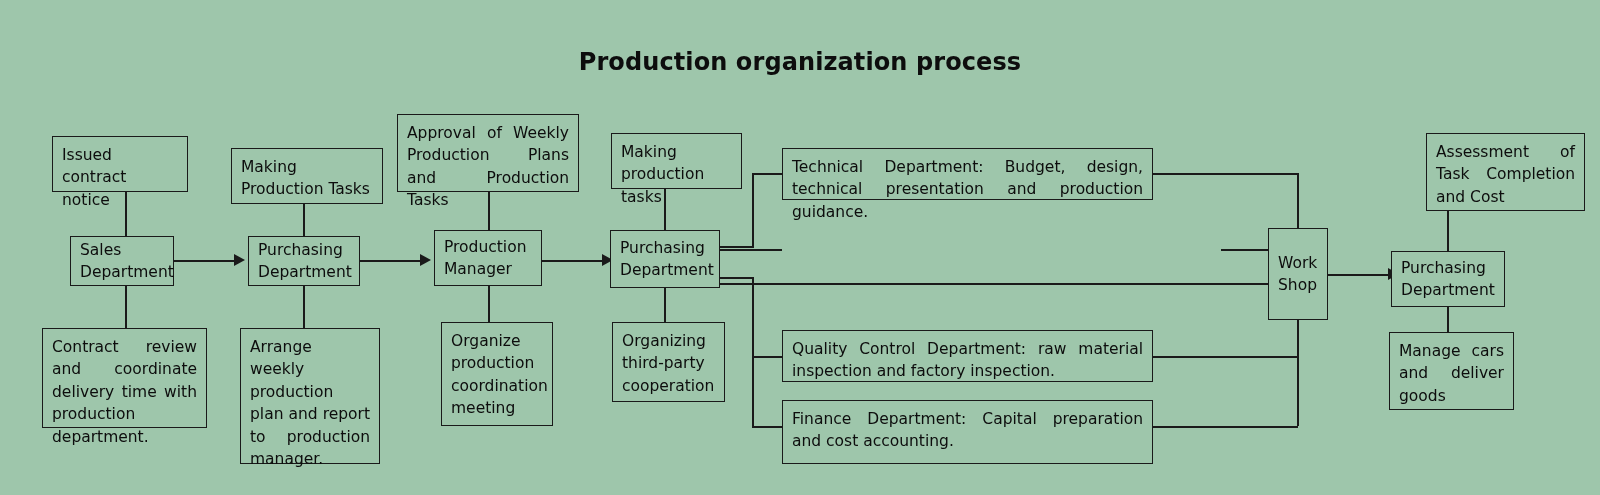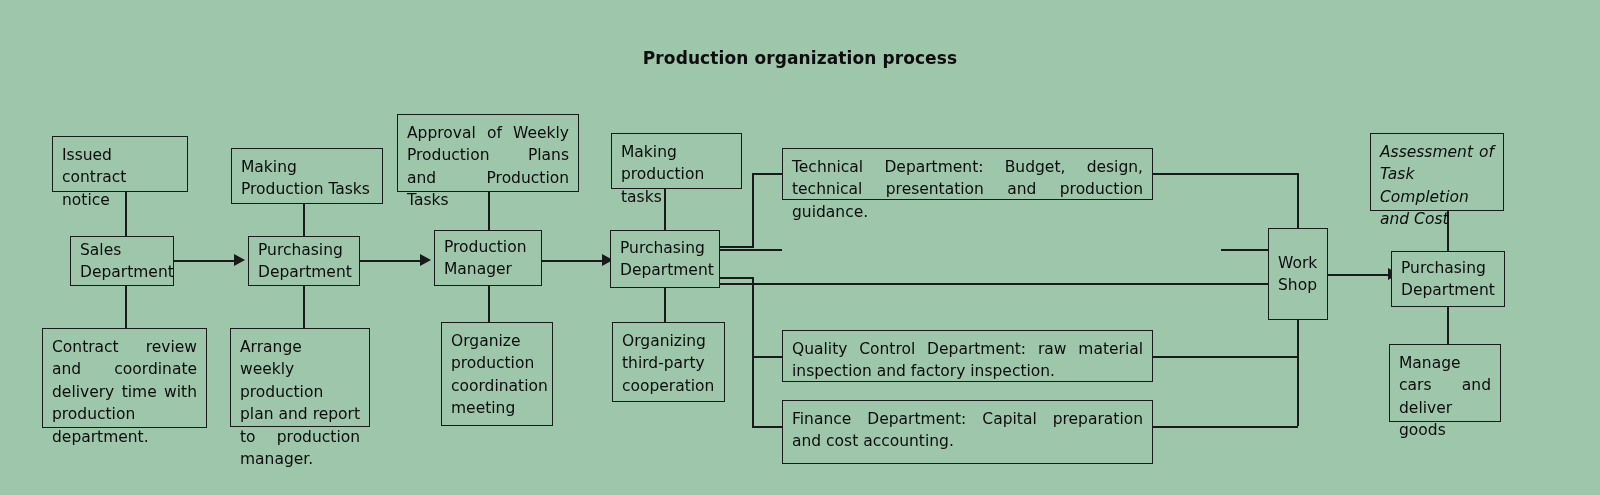--- a/index.html
+++ b/index.html
@@ -14,21 +14,21 @@
     background: #9ec6ab;
     font-family: "DejaVu Sans", "Liberation Sans", sans-serif;
     overflow: hidden;
   }
   .title {
     position: absolute;
     left: 0;
     top: 48px;
     width: 1600px;
     text-align: center;
-    font-size: 17px;
+    font-size: 24px;
     font-weight: bold;
     color: #0d0d0d;
     letter-spacing: 0.1px;
   }
   .box {
     position: absolute;
     box-sizing: border-box;
     border: 1.6px solid #1a1a1a;
     background: #9ec6ab;
     color: #0d0d0d;
@@ -76,21 +76,21 @@
   <div class="line v" style="left:125px; top:286px; height:42px;"></div>
   <div class="box" style="left:42px; top:328px; width:165px; height:100px;">Contract review and coordinate delivery time with production department.</div>
 
   <div class="line h" style="left:174px; top:260px; width:62px;"></div>
   <div class="arrow" style="left:234px; top:254px;"></div>
 
   <div class="box" style="left:231px; top:148px; width:152px; height:56px;">Making Production Tasks</div>
   <div class="line v" style="left:303px; top:192px; height:44px;"></div>
   <div class="box center-v plain" style="left:248px; top:236px; width:112px; height:50px;">Purchasing Department</div>
   <div class="line v" style="left:303px; top:286px; height:42px;"></div>
-  <div class="box" style="left:230px; top:328px; width:140px; height:99px;">Arrange weekly production plan and report to production manager.</div>
+  <div class="box" style="left:240px; top:328px; width:140px; height:136px;">Arrange weekly production plan and report to production manager.</div>
 
   <div class="line h" style="left:360px; top:260px; width:62px;"></div>
   <div class="arrow" style="left:420px; top:254px;"></div>
 
   <div class="box" style="left:397px; top:114px; width:182px; height:78px;">Approval of Weekly Production Plans and Production Tasks</div>
   <div class="line v" style="left:488px; top:192px; height:38px;"></div>
   <div class="box center-v plain" style="left:434px; top:230px; width:108px; height:56px;">Production Manager</div>
   <div class="line v" style="left:488px; top:286px; height:36px;"></div>
   <div class="box plain" style="left:441px; top:322px; width:112px; height:104px;">Organize production coordination meeting</div>
 
@@ -124,19 +124,19 @@
   <div class="line h" style="left:1153px; top:356px; width:145px;"></div>
   <div class="line h" style="left:1153px; top:426px; width:145px;"></div>
   <div class="line v" style="left:1297px; top:173px; height:253px;"></div>
   <div class="box center-v plain" style="left:1268px; top:228px; width:60px; height:92px;">Work Shop</div>
 
   <div class="line h" style="left:720px; top:283px; width:548px;"></div>
 
   <div class="line h" style="left:1328px; top:274px; width:62px;"></div>
   <div class="arrow" style="left:1388px; top:268px;"></div>
 
-  <div class="box" style="left:1370px; top:133px; width:134px; height:78px;font-style:italic;">Assessment of Task Completion and Cost</div>
+  <div class="box" style="left:1426px; top:133px; width:159px; height:78px;">Assessment of Task Completion and Cost</div>
   <div class="line v" style="left:1447px; top:211px; height:40px;"></div>
   <div class="box center-v plain" style="left:1391px; top:251px; width:114px; height:56px;">Purchasing Department</div>
   <div class="line v" style="left:1447px; top:307px; height:41px;"></div>
-  <div class="box" style="left:1389px; top:344px; width:112px; height:78px;">Manage cars and deliver goods</div>
+  <div class="box" style="left:1389px; top:332px; width:125px; height:78px;">Manage cars and deliver goods</div>
 
 </div>
 
 </body></html>

